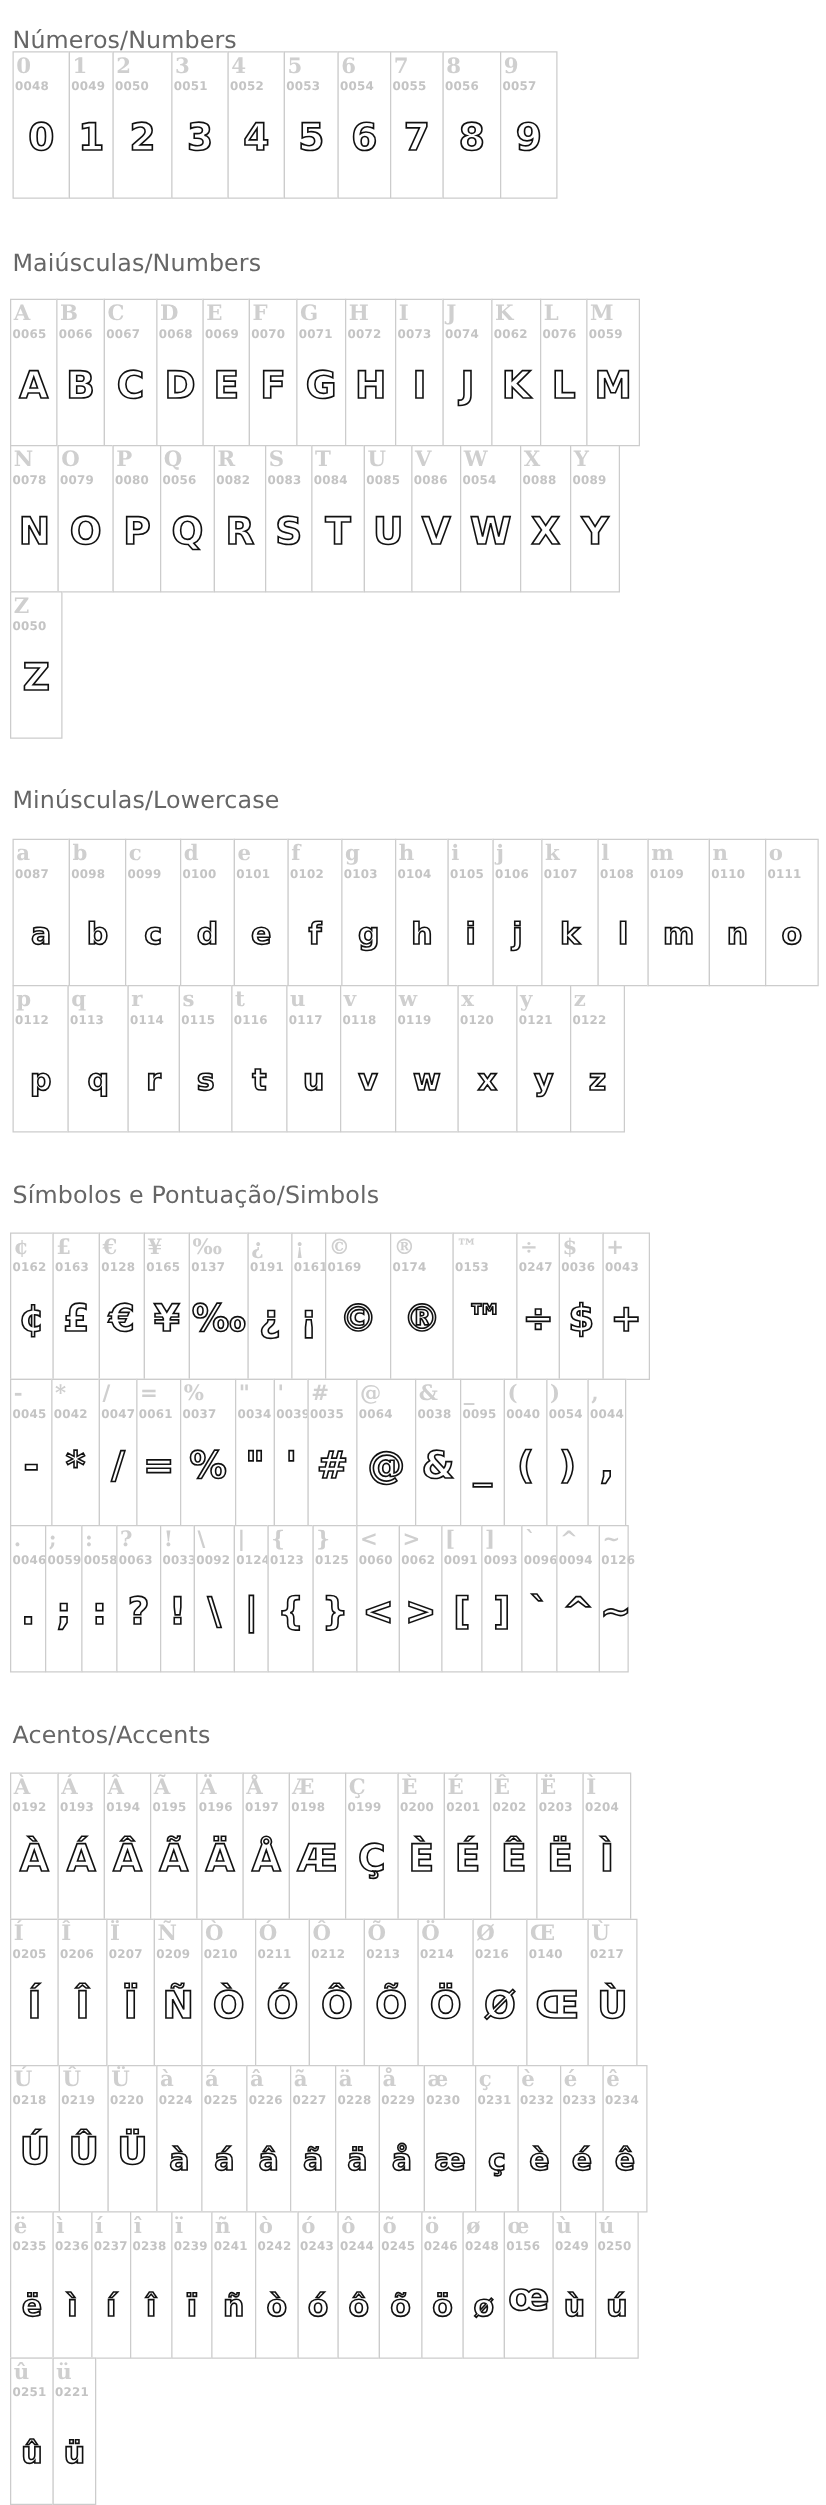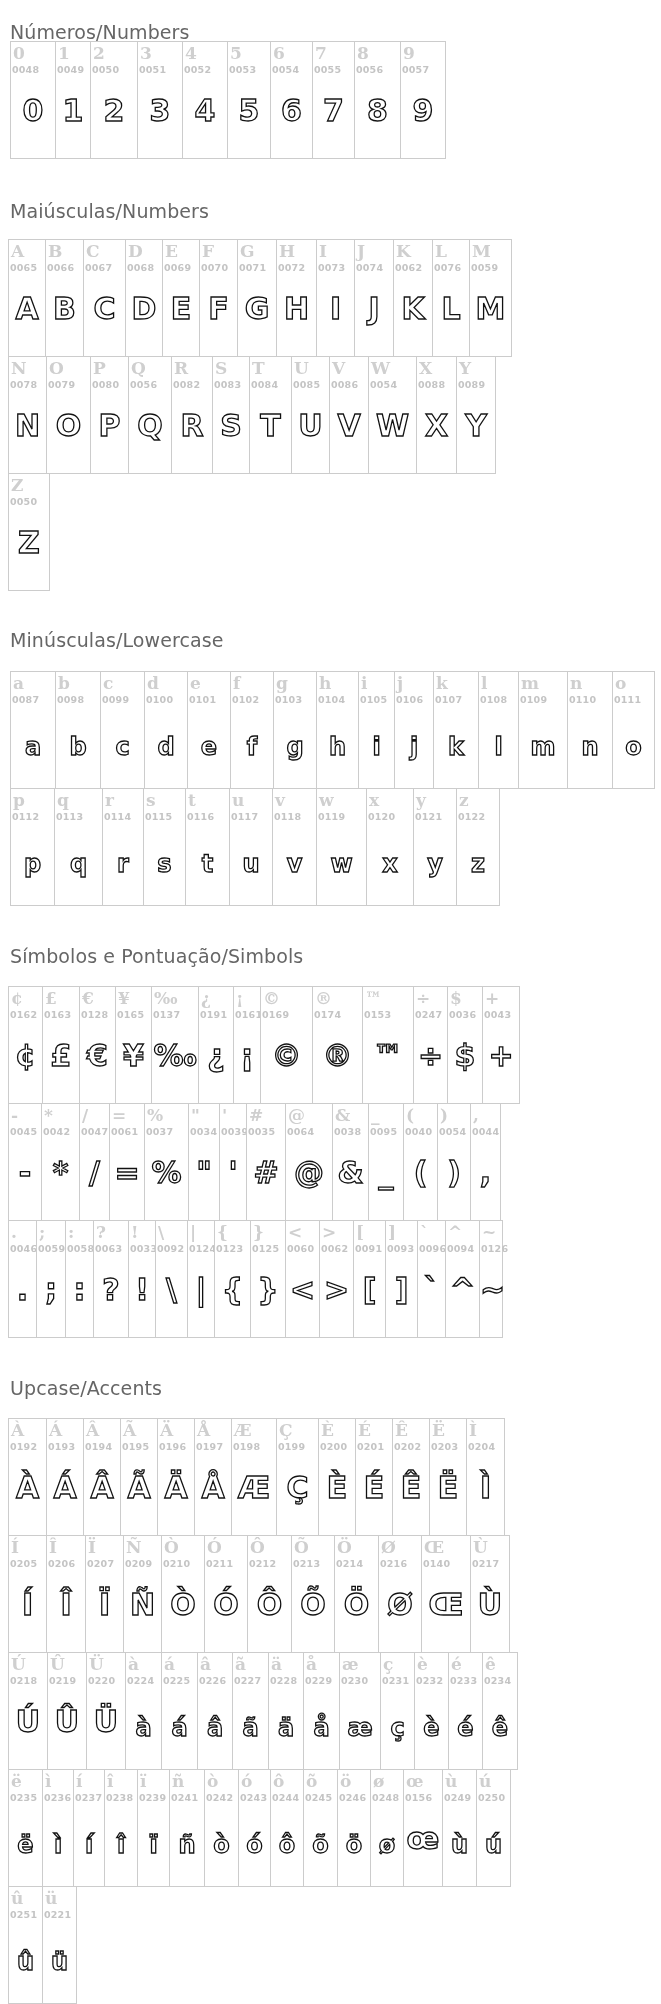--- a/index.html
+++ b/index.html
@@ -558,21 +558,21 @@
     <div class="cell" style="left: 445px; top: 1220px; width: 35px;">
       <span class="ch">^</span>
       <span class="code">0094</span>
       <span class="glyph">^</span>
     </div>
     <div class="cell" style="left: 479px; top: 1220px; width: 24px;">
       <span class="ch">~</span>
       <span class="code">0126</span>
       <span class="glyph">~</span>
     </div>
-    <h2 class="section-title" style="top: 1376px;">Upcase/Accents</h2>
+    <h2 class="section-title" style="top: 1376px;">Acentos/Accents</h2>
     <div class="cell" style="left: 8px; top: 1418px; width: 39px;">
       <span class="ch">À</span>
       <span class="code">0192</span>
       <span class="glyph">À</span>
     </div>
     <div class="cell" style="left: 46px; top: 1418px; width: 38px;">
       <span class="ch">Á</span>
       <span class="code">0193</span>
       <span class="glyph">Á</span>
     </div>

